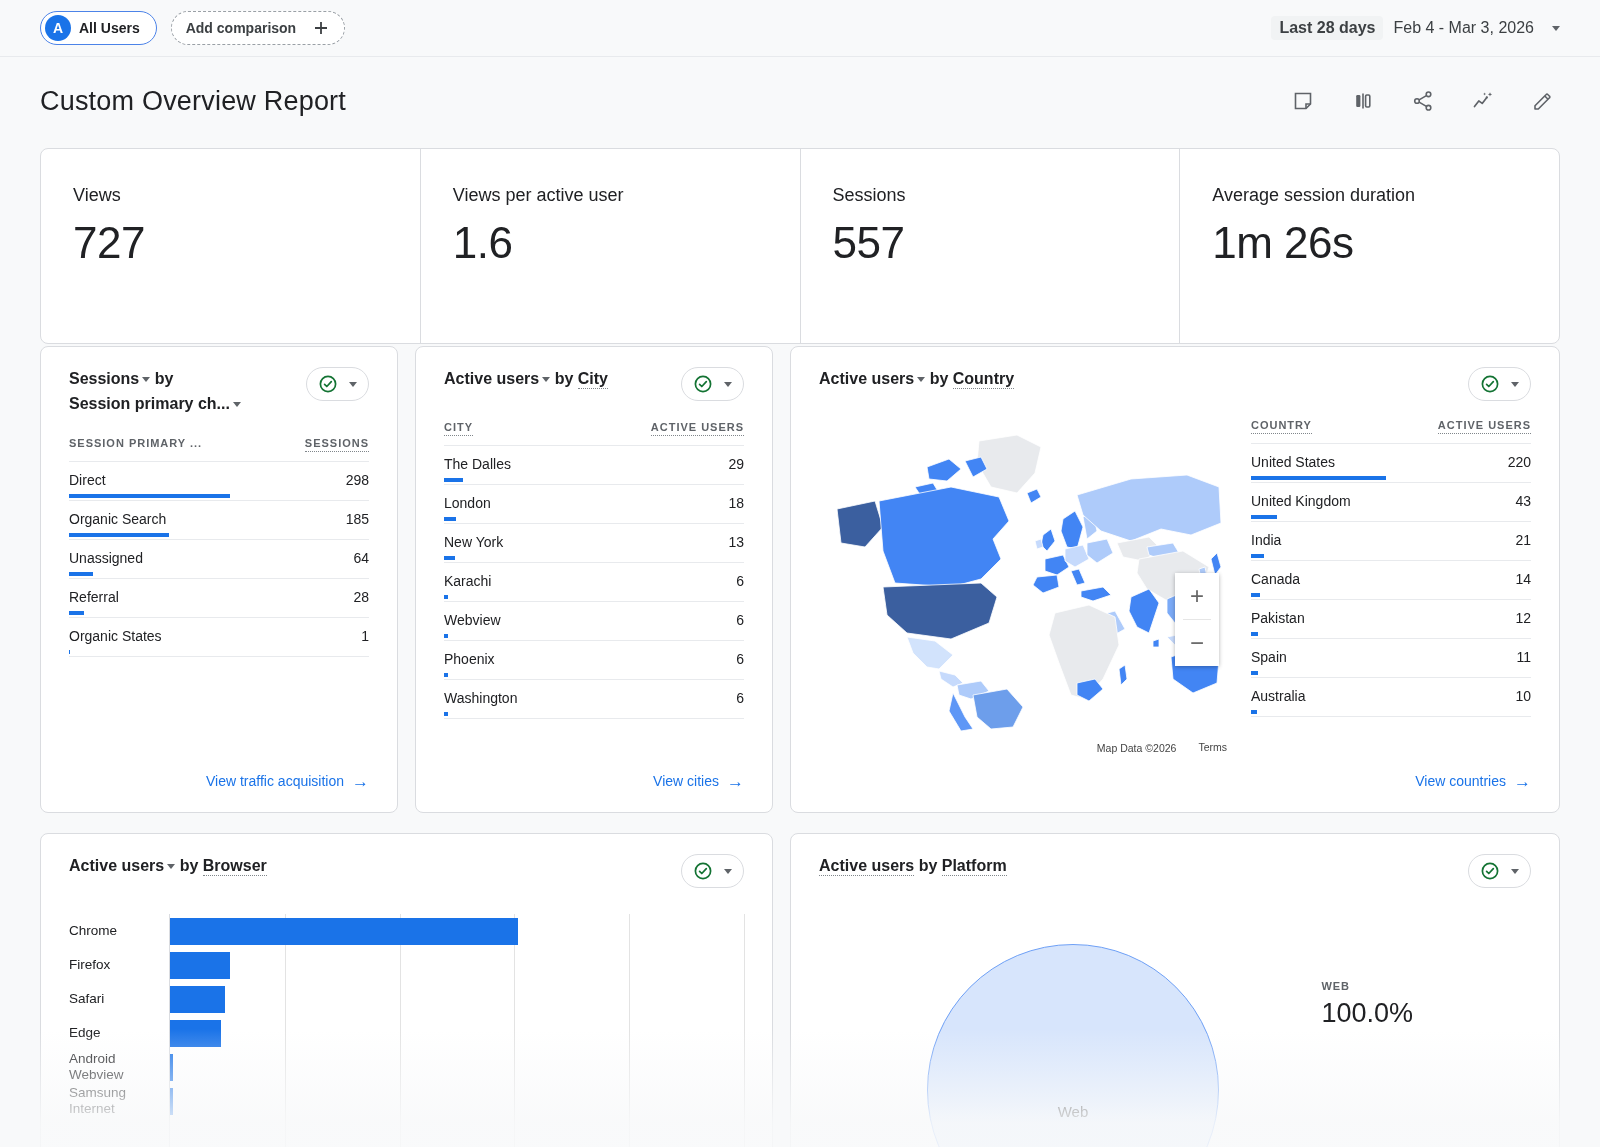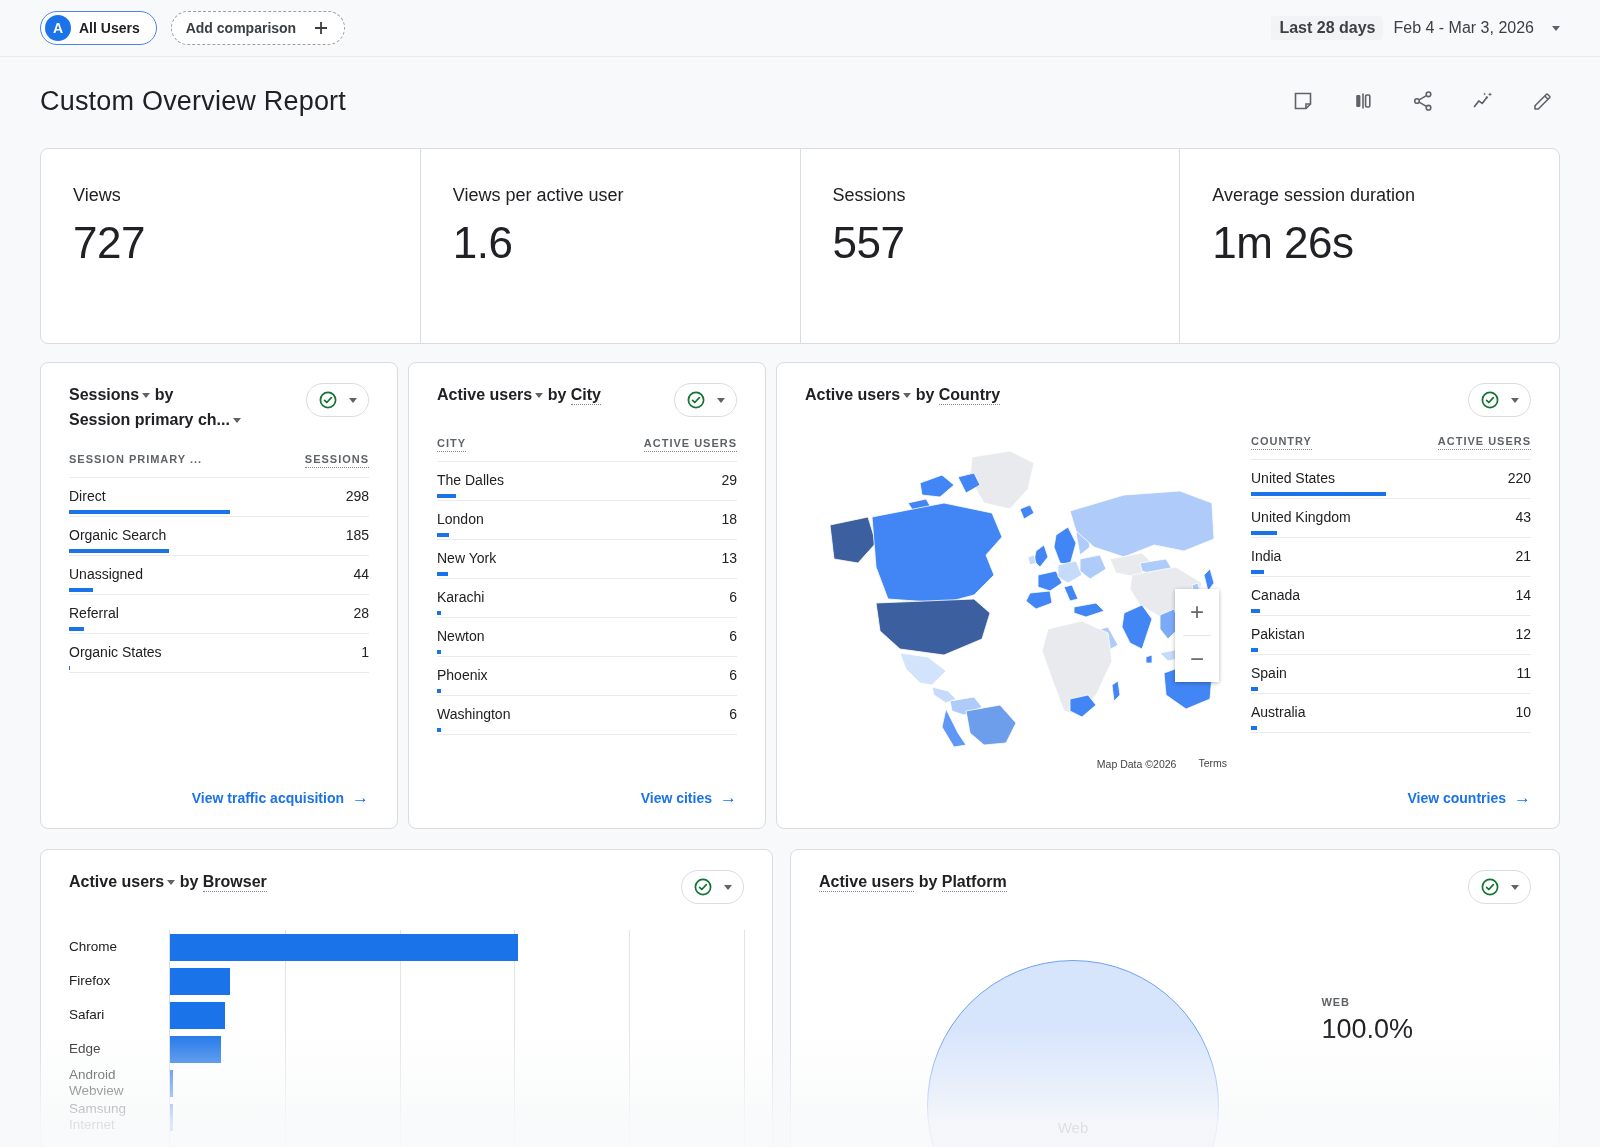--- a/index.html
+++ b/index.html
@@ -34,21 +34,21 @@
   .iconbtn svg { stroke:#5f6368; }
 
   
   .content { padding:0 40px; }
   .kpi-card { background:#fff; border:1px solid #dadce0; border-radius:8px; display:flex; height:196px; }
   .kpi { flex:1; padding:36px 32px; }
   .kpi + .kpi { border-left:1px solid #dadce0; }
   .kpi .lbl { font-size:18px; color:#202124; }
   .kpi .val { font-size:44px; color:#202124; margin-top:12px; letter-spacing:-.5px; }
 
-  .row2 { display:grid; grid-template-columns:358px 358px 1fr; gap:10px; margin-top:18px; }
+  .row2 { display:grid; grid-template-columns:358px 358px 1fr; gap:17px; margin-top:2px; }
   .row3 { display:grid; grid-template-columns:733px 1fr; gap:17px; margin-top:20px; }
   .card { background:#fff; border:1px solid #dadce0; border-radius:8px; padding:20px 28px 22px;
     display:flex; flex-direction:column; position:relative; }
   .row2 .card { min-height:467px; }
   .row3 .card { min-height:400px; }
 
   .cardhead { display:flex; align-items:flex-start; }
   .ctitle { font-size:16px; font-weight:bold; color:#202124; line-height:1.55; }
   .ctitle .sel { cursor:pointer; }
   .dotted { border-bottom:1.5px dotted #80868b; padding-bottom:1px; }
@@ -58,21 +58,21 @@
   .cols { display:flex; justify-content:space-between; margin-top:20px; padding-bottom:9px; border-bottom:1px solid #e8eaed;
     font-size:11px; font-weight:bold; letter-spacing:.09em; color:#5f6368; }
   .cols .col { cursor:pointer; }
   .cols .dotted { border-bottom:1px dotted #80868b; padding-bottom:2px; }
 
   .trow { position:relative; display:flex; justify-content:space-between; align-items:baseline;
     padding:10px 0 12px; border-bottom:1px solid #e8eaed; font-size:14px; color:#202124; }
   .tbar { position:absolute; left:0; bottom:2px; height:4px; background:#1a73e8; }
 
   .cardfoot { margin-top:auto; display:flex; justify-content:flex-end; padding-top:18px; }
-  .viewlink { display:flex; align-items:flex-end; gap:8px; color:#1a73e8; font-size:14px; font-weight:bold;
+  .viewlink { display:flex; align-items:flex-start; gap:8px; color:#1a73e8; font-size:14px; font-weight:normal;
     text-decoration:none; cursor:pointer; }
   .viewlink .arr { font-size:17px; line-height:1; }
 
   
   .country-body { display:flex; gap:18px; margin-top:4px; flex:1; }
   .mapwrap { flex:1; position:relative; padding-top:26px; }
   .mapwrap svg.map { width:100%; height:300px; display:block; }
   .zoomctl { position:absolute; right:14px; top:168px; width:44px; background:#fff; border-radius:2px;
     box-shadow:0 1px 4px rgba(0,0,0,.3); display:flex; flex-direction:column; }
   .zoomctl button { border:none; background:#fff; height:46px; font-size:24px; color:#666; cursor:pointer; }
@@ -216,21 +216,21 @@
               <span>298</span>
               <i class="tbar" style="width: 53.5009%;"></i>
             </div>
             <div class="trow">
               <span>Organic Search</span>
               <span>185</span>
               <i class="tbar" style="width: 33.2136%;"></i>
             </div>
             <div class="trow">
               <span>Unassigned</span>
-              <span>44</span>
+              <span>64</span>
               <i class="tbar" style="width: 7.89946%;"></i>
             </div>
             <div class="trow">
               <span>Referral</span>
               <span>28</span>
               <i class="tbar" style="width: 5.02693%;"></i>
             </div>
             <div class="trow">
               <span>Organic States</span>
               <span>1</span>
@@ -279,21 +279,21 @@
               <span>New York</span>
               <span>13</span>
               <i class="tbar" style="width: 3.73626%;"></i>
             </div>
             <div class="trow">
               <span>Karachi</span>
               <span>6</span>
               <i class="tbar" style="width: 1.31868%;"></i>
             </div>
             <div class="trow">
-              <span>Newton</span>
+              <span>Webview</span>
               <span>6</span>
               <i class="tbar" style="width: 1.31868%;"></i>
             </div>
             <div class="trow">
               <span>Phoenix</span>
               <span>6</span>
               <i class="tbar" style="width: 1.31868%;"></i>
             </div>
             <div class="trow">
               <span>Washington</span>

